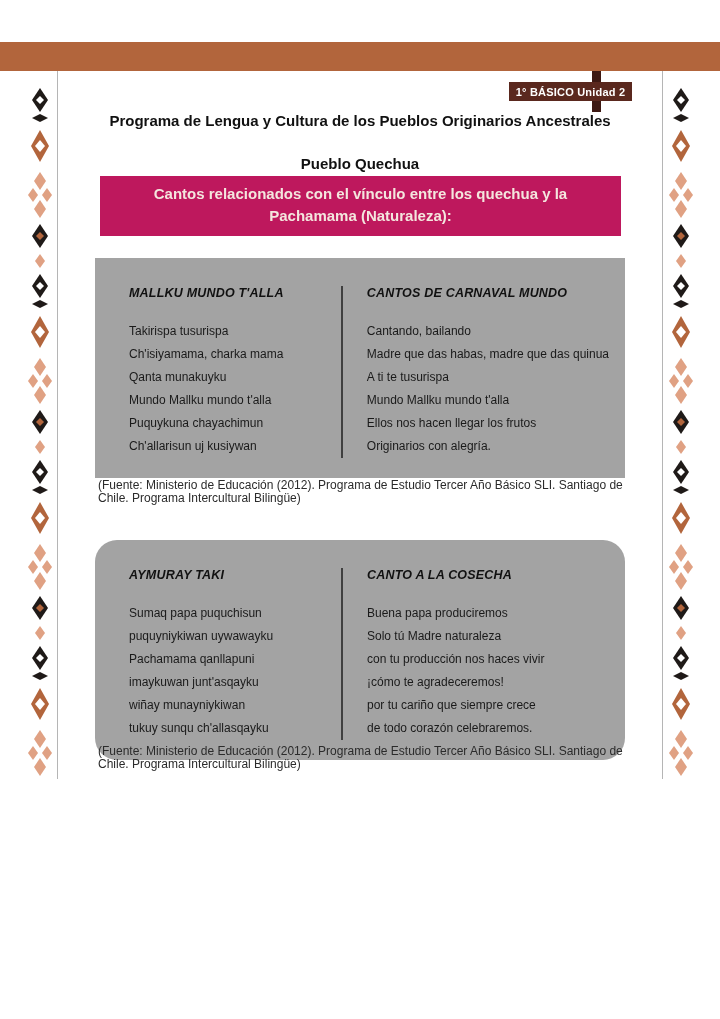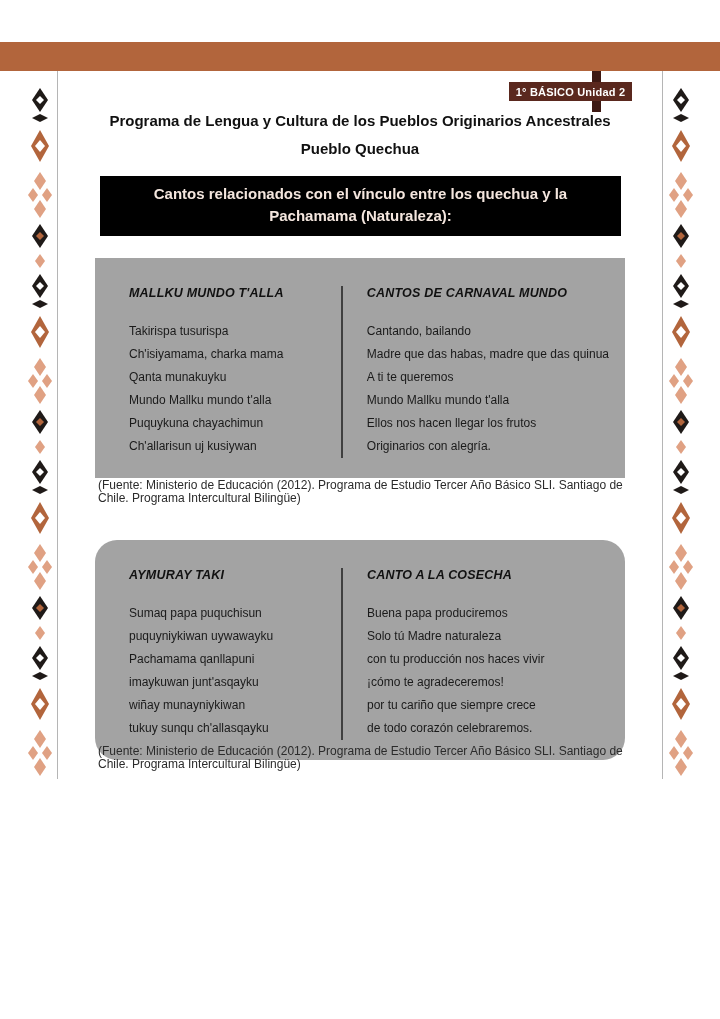--- a/index.html
+++ b/index.html
@@ -30,24 +30,24 @@
     position:absolute; left:509px; top:82px; width:123px; height:19px;
     background:#5a281e; color:#ffffff; font-size:11px; font-weight:bold;
     display:flex; align-items:center; justify-content:center; z-index:4;
     letter-spacing:.2px;
   }
   .doc-title, .doc-subtitle {
     position:absolute; left:58px; width:604px; text-align:center;
     font-weight:bold; font-size:15px; color:#111111; z-index:2;
   }
   .doc-title   { top:112px; }
-  .doc-subtitle{ top:140px; }
+  .doc-subtitle{ top:155px; }
   .banner {
     position:absolute; left:100px; top:176px; width:521px;
-    background:#000000; color:#f4e6de; font-weight:bold; font-size:15px;
+    background:#be185d; color:#f4e6de; font-weight:bold; font-size:15px;
     text-align:center; padding:7px 27px 9px; line-height:22px; z-index:2;
   }
   .song-box {
     position:absolute; left:95px; width:530px; background:#a3a3a3;
     display:flex; padding:28px 16px 20px 34px; z-index:2;
   }
   .song-box.box1 { top:258px; min-height:212px; }
   .song-box.box2 { top:540px; min-height:206px;border-radius:22px; }
   .col.leftcol  { width:212px; flex:none; }
   .col.rightcol { flex:1; padding-left:24px; }
@@ -145,21 +145,21 @@
           <div class="line">Puquykuna chayachimun</div>
           <div class="line">Ch'allarisun uj kusiywan</div>
         </div>
     </div>
     <div class="divider"></div>
     <div class="col rightcol">
       <h3 class="song-title">CANTOS DE CARNAVAL MUNDO</h3>
       <div class="lyrics">
           <div class="line">Cantando, bailando</div>
           <div class="line">Madre que das habas, madre que das quinua</div>
-          <div class="line">A ti te queremos</div>
+          <div class="line">A ti te tusurispa</div>
           <div class="line">Mundo Mallku mundo t'alla</div>
           <div class="line">Ellos nos hacen llegar los frutos</div>
           <div class="line">Originarios con alegría.</div>
         </div>
     </div>
   </section>
   <p class="source src1">(Fuente: Ministerio de Educación (2012). Programa de Estudio Tercer Año Básico SLI. Santiago de Chile. Programa Intercultural Bilingüe)</p>
 
   <section class="song-box box2">
     <div class="col leftcol">

